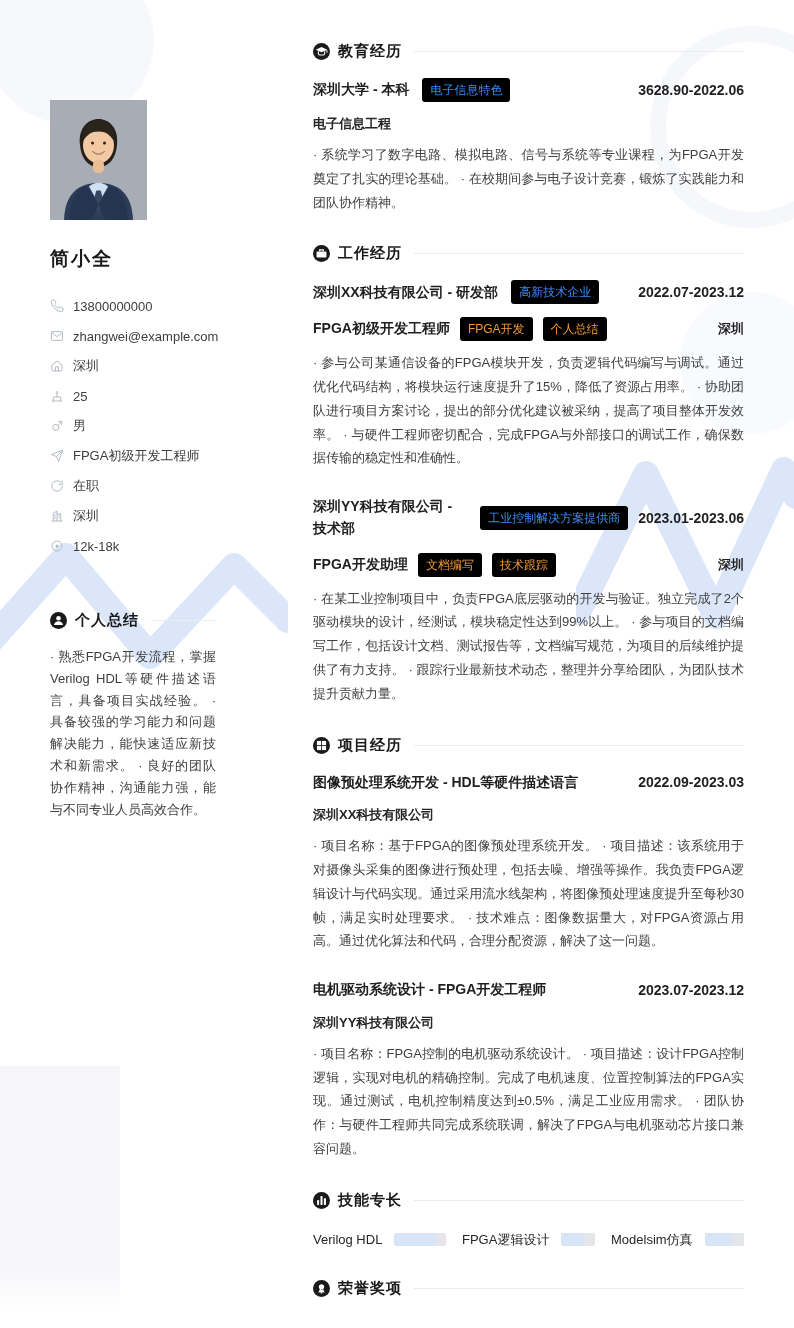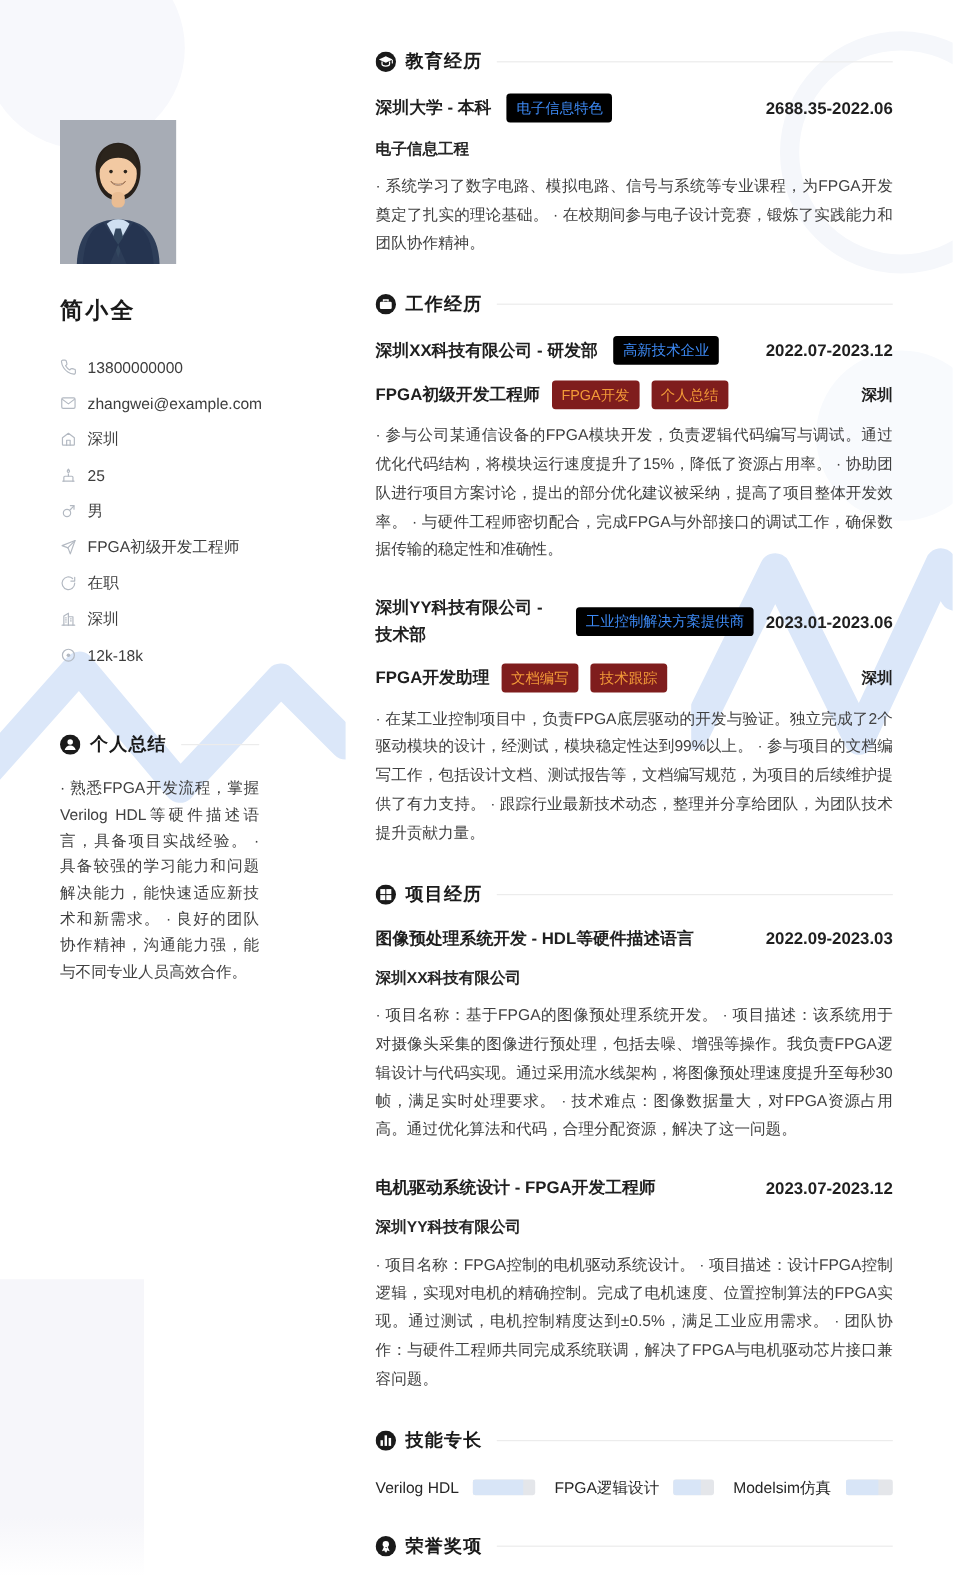--- a/index.html
+++ b/index.html
@@ -32,21 +32,21 @@
   .summary-text{margin-top:16px;font-size:13px;line-height:1.68;color:#404040;text-align:justify}
 
   .section{margin-top:30px}
   .entry{margin-top:17px}
   .entry + .entry{margin-top:26px}
   .head-row{display:flex;align-items:center}
   .e-title{font-size:14px;font-weight:700;color:#1f1f1f;line-height:1.55}
   .w-176{max-width:176px}
   .tag{font-size:12px;line-height:1.5;padding:3px 8px;border-radius:3px;margin-left:13px;flex:none}
   .tag.blue{color:#3d8af5;background:#000000}
-  .tag.orange{color:#f29a38;background:#7f1d1d;margin-left:10px}
+  .tag.orange{color:#f29a38;background:#000000;margin-left:10px}
   .tag-narrow{max-width:134px;white-space:normal}
   .e-date{margin-left:auto;font-size:14px;font-weight:700;white-space:nowrap;color:#1f1f1f;padding-left:10px}
   .sub-row{display:flex;align-items:center;margin-top:13px}
   .e-pos{font-size:14px;font-weight:700;color:#1f1f1f}
   .e-city{margin-left:auto;font-size:13px;font-weight:700;color:#1f1f1f}
   .e-major,.e-company{margin-top:13px;font-size:13px;font-weight:700;color:#262626}
   .desc{margin-top:10px;font-size:13px;line-height:1.83;color:#404040;text-align:justify}
 
   .skills-grid{display:grid;grid-template-columns:1fr 1fr 1fr;column-gap:16px;row-gap:21px;margin-top:21px}
   .skill{display:flex;align-items:center}
@@ -182,21 +182,21 @@
             <path d="M6.3 9.6v2.9c0 .9 1.7 1.7 3.7 1.7s3.7-.8 3.7-1.7V9.6" fill="none" stroke="#fff" stroke-width="1.2"></path>
             <path d="M16.4 8.2v3.4" stroke="#fff" stroke-width="1.1"></path>
           </svg>
         <span class="sec-title">教育经历</span>
         <span class="sec-line"></span>
       </div>
       <div class="entry">
         <div class="head-row">
           <span class="e-title">深圳大学 - 本科</span>
           <span class="tag blue">电子信息特色</span>
-          <span class="e-date">2688.35-2022.06</span>
+          <span class="e-date">3628.90-2022.06</span>
         </div>
         <div class="e-major">电子信息工程</div>
         <div class="desc">· 系统学习了数字电路、模拟电路、信号与系统等专业课程，为FPGA开发奠定了扎实的理论基础。 · 在校期间参与电子设计竞赛，锻炼了实践能力和团队协作精神。</div>
       </div>
     </div>
 
     <div class="section">
       <div class="sec-head">
         <svg class="badge" width="17" height="17" viewBox="0 0 20 20">
             <circle cx="10" cy="10" r="10" fill="#1a1a1a"></circle>

